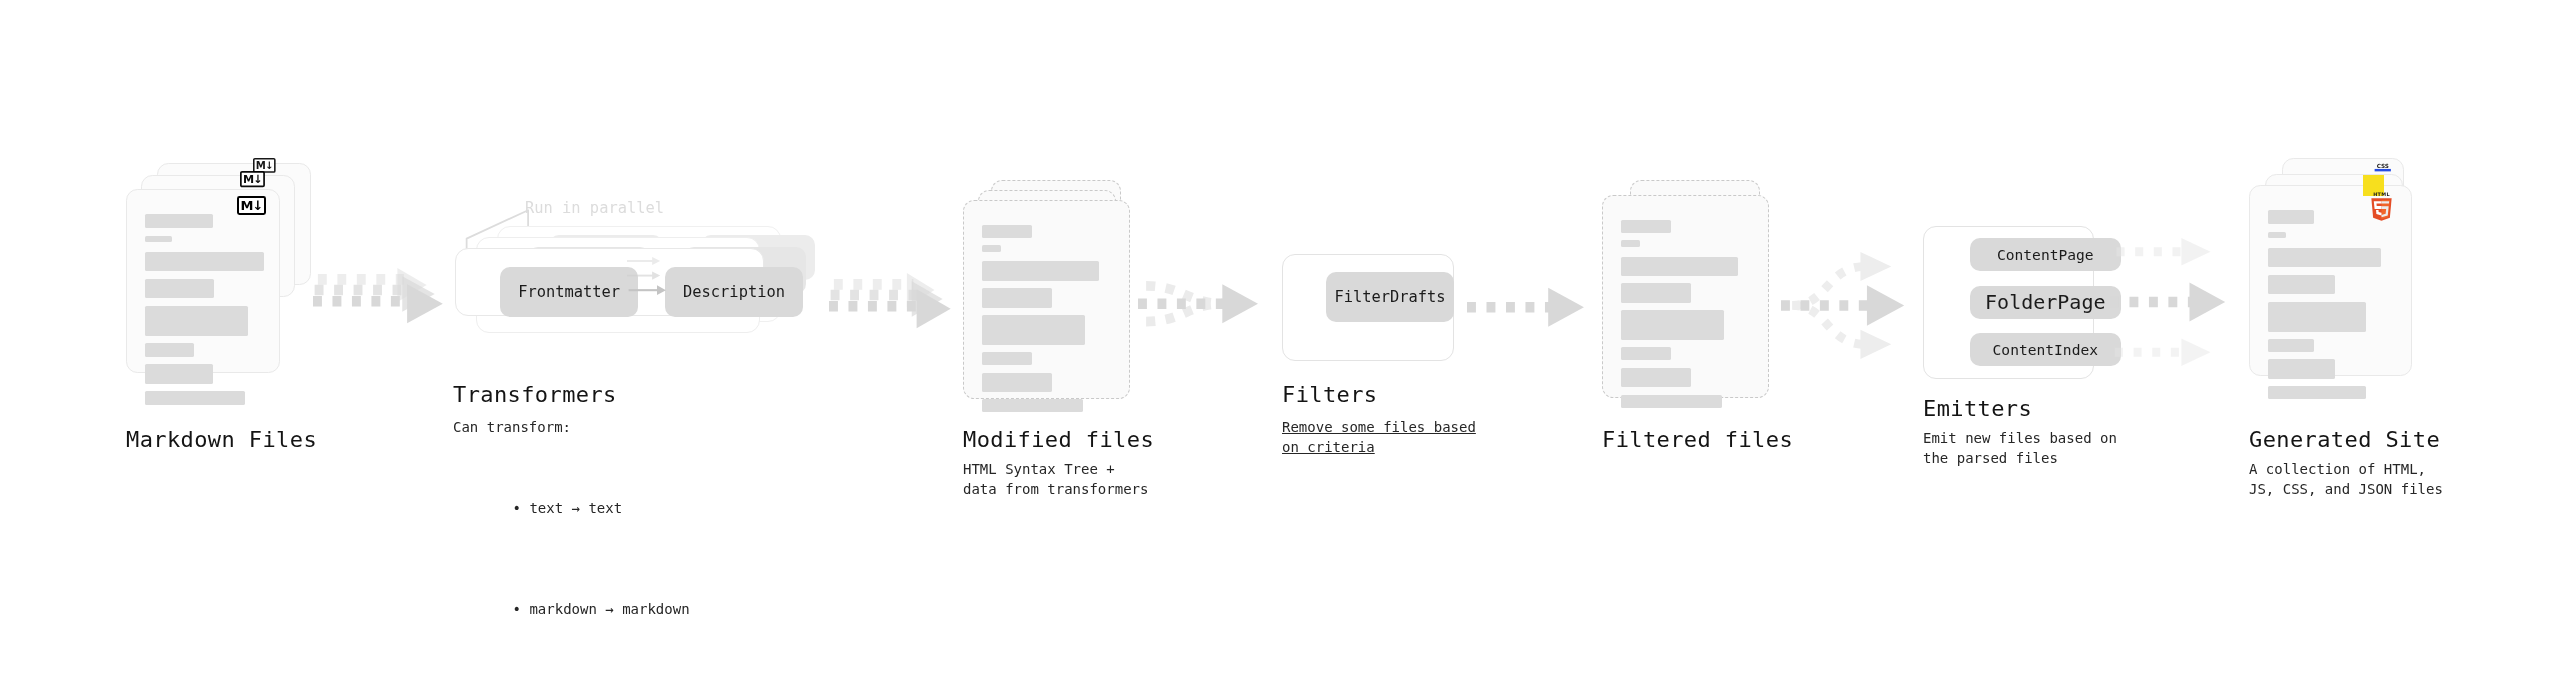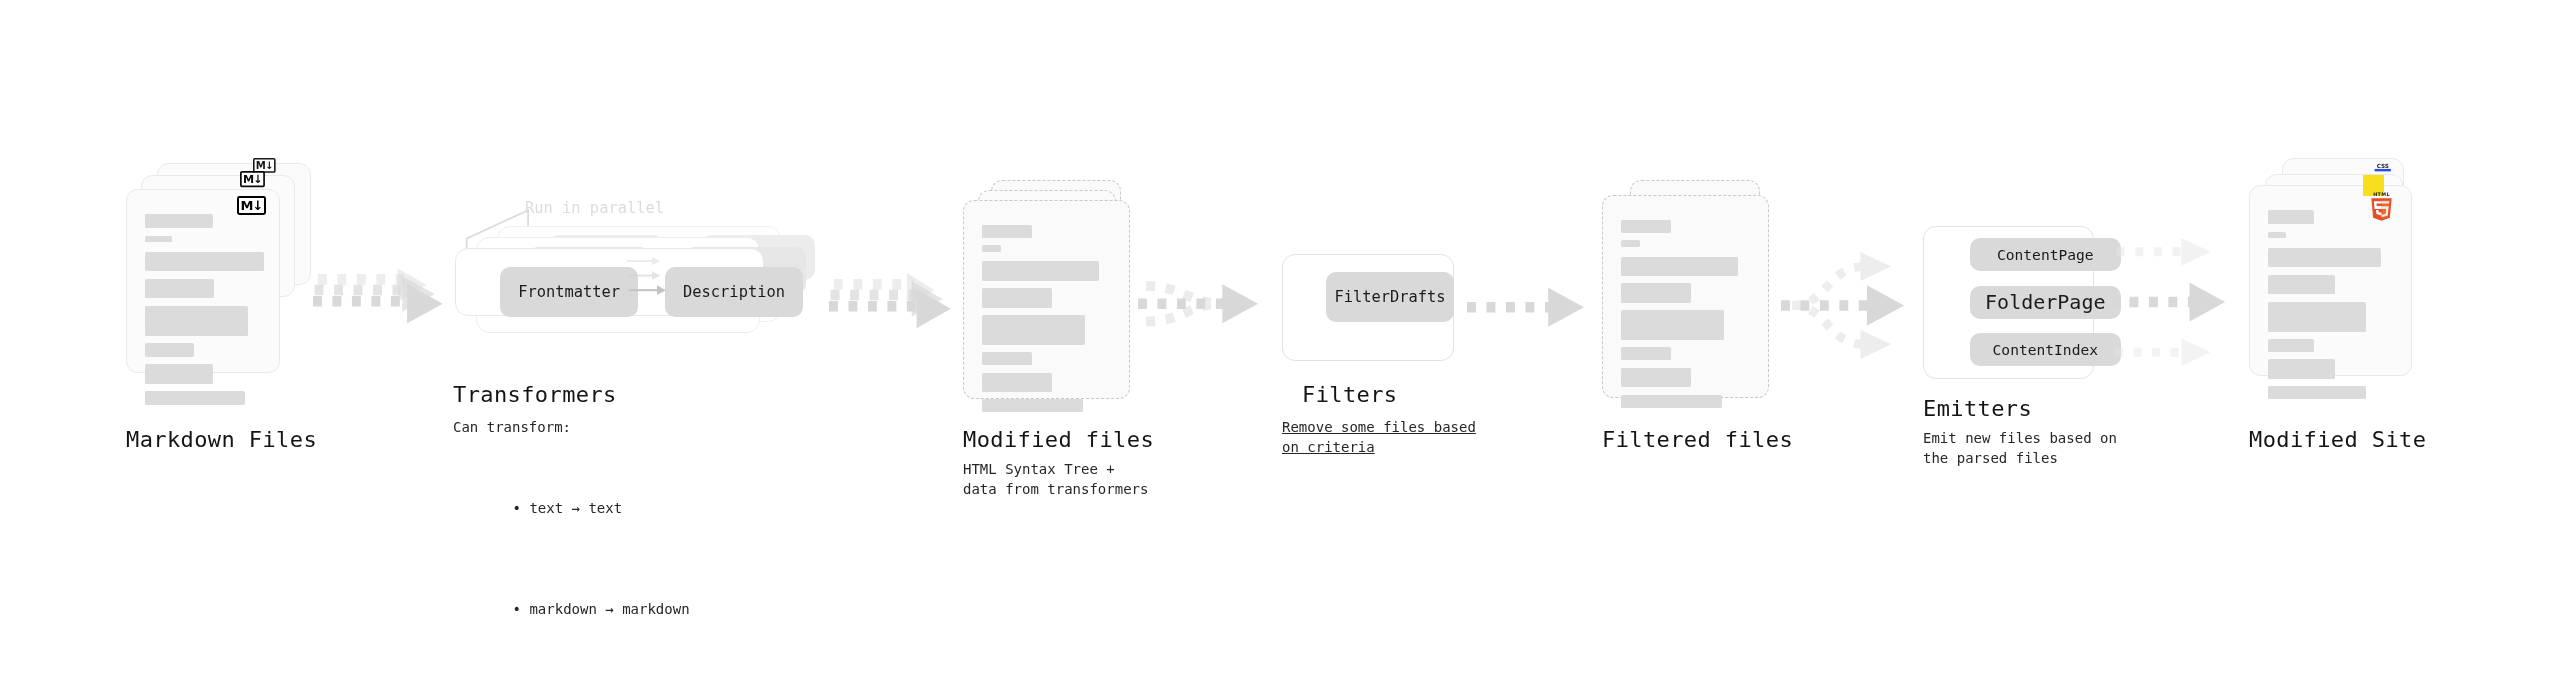--- a/index.html
+++ b/index.html
@@ -229,21 +229,21 @@
   <svg class="arrowlayer" style="left:1138px;top:268px;" width="150" height="73" viewBox="0 0 185 90">
     <path d="M 10 22 C 55 22 62 44 105 44" fill="none" stroke="#ebebeb" stroke-width="12" stroke-dasharray="11 13" stroke-linecap="butt"></path>
     <path d="M 10 66 C 55 66 62 44 105 44" fill="none" stroke="#ebebeb" stroke-width="12" stroke-dasharray="11 13" stroke-linecap="butt"></path>
     <line x1="0" y1="44" x2="110" y2="44" stroke="#d8d8d8" stroke-width="13" stroke-dasharray="11 13"></line>
     <polygon points="104,20 148,44 104,68" fill="#d8d8d8"></polygon>
   </svg>
 
   <div class="rbox" style="left:1282px;top:254px;width:172px;height:107px;">
     <div class="chip" style="left:7px;top:17px;width:128px;height:50px;">FilterDrafts</div>
   </div>
-  <div class="title" style="left:1282px;top:382px;margin-left:20px;">Filters</div>
+  <div class="title" style="left:1282px;top:382px;">Filters</div>
   <div class="sub" style="left:1282px;top:417px;text-decoration:underline;">Remove some files based
 on criteria</div>
 
   <svg class="arrowlayer" style="left:1467px;top:286px;" width="134" height="49" viewBox="0 0 165 60">
     <line x1="0" y1="26" x2="108" y2="26" stroke="#d8d8d8" stroke-width="13" stroke-dasharray="11 13"></line>
     <polygon points="100,2 144,26 100,50" fill="#d8d8d8"></polygon>
   </svg>
 
   <div class="doc-stack" style="left:1602px;top:180px;width:175px;height:260px;">
     <div class="doc dashed" style="left:28.4px;top:0px;width:130px;height:98px;"></div>
@@ -325,16 +325,18 @@
         <text x="16.5" y="5" font-family="DejaVu Sans, sans-serif" font-size="6" font-weight="bold" fill="#1b1b1b" text-anchor="middle" dominant-baseline="middle" letter-spacing="0.4">HTML</text>
         <path d="M4 9 L6.2 33 L16.5 36.5 L26.8 33 L29 9 Z" fill="#e44d26"></path>
         <path d="M16.5 11 L16.5 34.6 L24.9 32.1 L26.8 11 Z" fill="#f16529"></path>
         <path d="M16.5 18.5 L10.6 18.5 L10.3 15.5 L16.5 15.5 L16.5 12.6 L7 12.6 L8 22 L16.5 22 Z" fill="#fff"></path>
         <path d="M16.5 26.8 L13 25.9 L12.8 23.3 L9.8 23.3 L10.2 28.3 L16.5 30 Z" fill="#fff"></path>
         <path d="M16.5 22 L22.2 22 L21.6 28 L16.5 29.4 L16.5 32.4 L24.2 30.2 L25.3 18.9 L16.5 18.9 Z" fill="#ebebeb"></path>
         <path d="M16.5 12.6 L16.5 15.5 L25.7 15.5 L26 12.6 Z" fill="#ebebeb"></path>
       </svg>
     </div>
   </div>
-  <div class="title" style="left:2249px;top:427px;">Modified Site</div>
+  <div class="title" style="left:2249px;top:427px;">Generated Site</div>
+  <div class="sub" style="left:2249px;top:459px;">A collection of HTML,
+JS, CSS, and JSON files</div>
 
 </div>
 
 
 </body></html>

